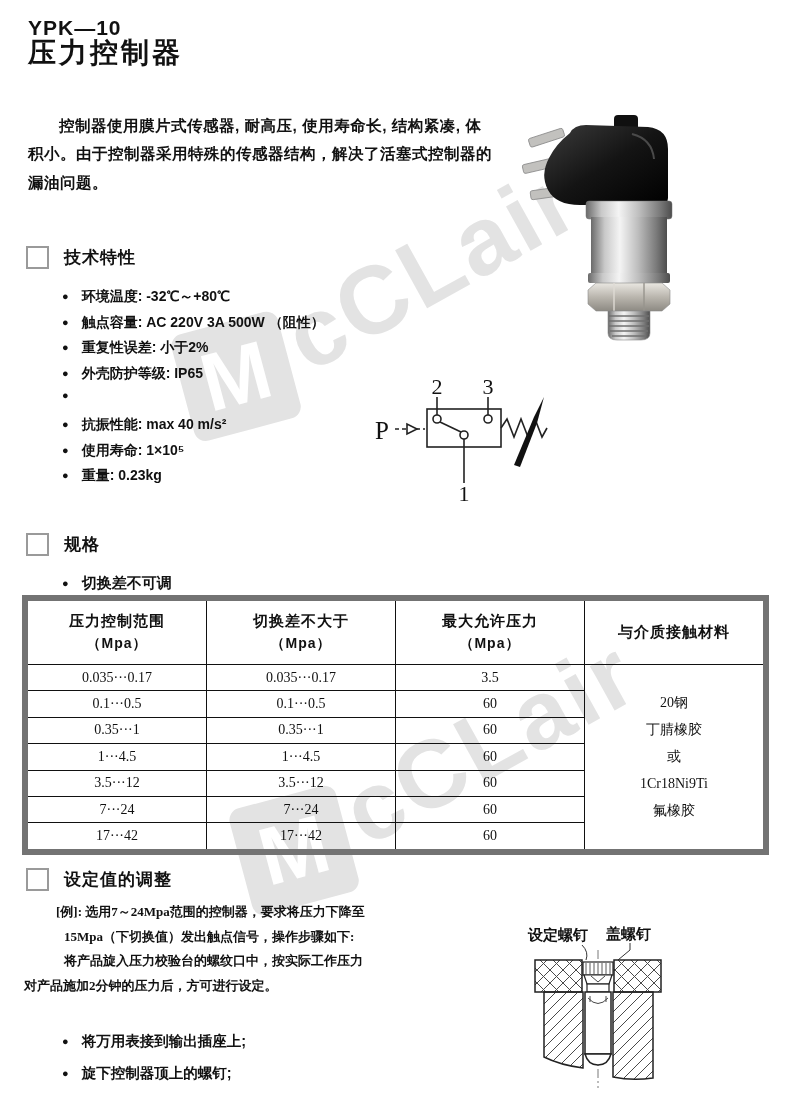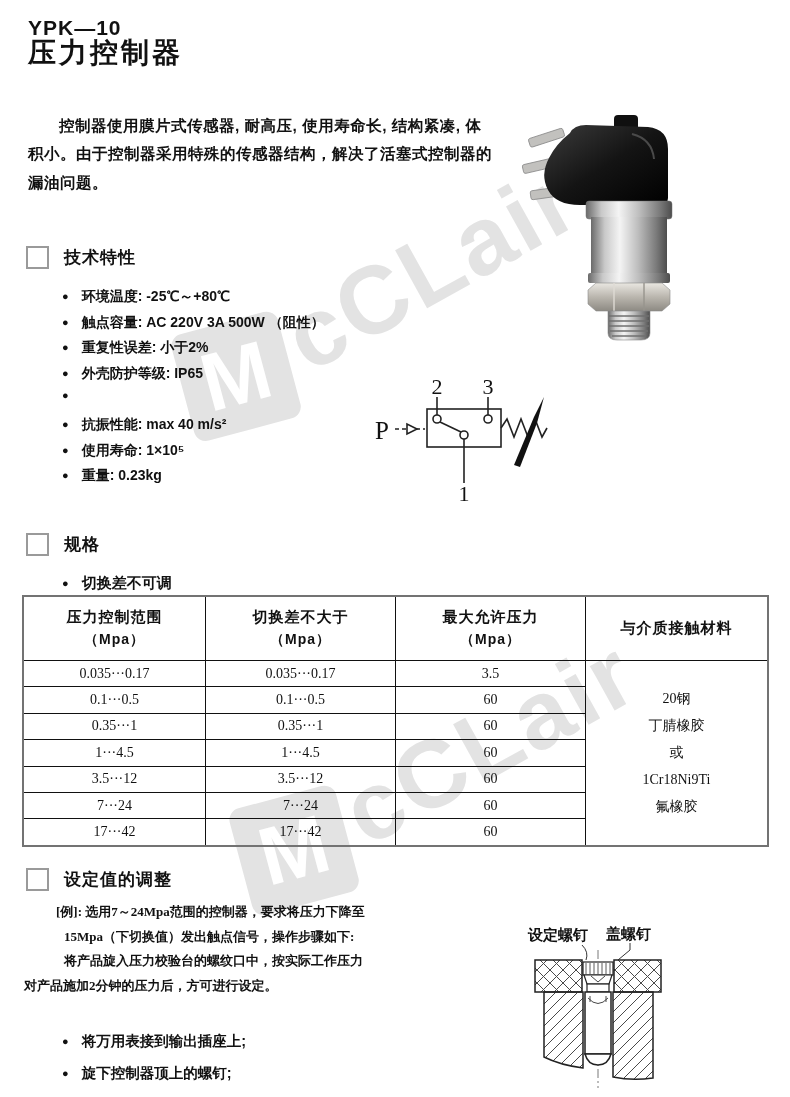--- a/index.html
+++ b/index.html
@@ -46,21 +46,21 @@
 
   
   .circuit{left:367px;top:371px;}
   .switch-note{left:592px;top:386px;width:196px;
                font-family:"Liberation Serif","DejaVu Serif",serif;
                font-size:12.8px;line-height:20.5px;}
 
   
   .table-wrap{left:22px;top:595px;width:747px;}
   table.spec{border-collapse:collapse;width:100%;table-layout:fixed;
-             border:2px solid #737373;}
+             border:6px solid #737373;}
   table.spec th,table.spec td{border:1.6px solid #111;text-align:center;padding:0;}
   table.spec th{height:63px;font-size:15px;font-weight:bold;letter-spacing:1px;}
   table.spec td{height:25.4px;font-family:"Liberation Serif","DejaVu Serif",serif;
                 font-size:14px;}
   .th-u{font-weight:bold;font-size:14px;margin-top:4px;}
   td.material{font-size:14px;line-height:27px;vertical-align:middle;}
 
   
   .adj-para{left:24px;top:900px;width:462px;
             font-family:"Liberation Serif","DejaVu Serif",serif;
@@ -140,21 +140,21 @@
     </g>
   </svg>
 
   <div class="layer sec-head sec-tech">
     <span class="sec-box"></span>
     <span class="sec-title">技术特性</span>
   </div>
   <ul class="layer blist tech-list" id="tech-list">
       <li>
         <span class="dot">●</span>
-        <span>环境温度: -25℃～+80℃</span>
+        <span>环境温度: -32℃～+80℃</span>
       </li>
       <li>
         <span class="dot">●</span>
         <span>触点容量: AC 220V 3A  500W （阻性）</span>
       </li>
       <li>
         <span class="dot">●</span>
         <span>重复性误差: 小于2%</span>
       </li>
       <li>

